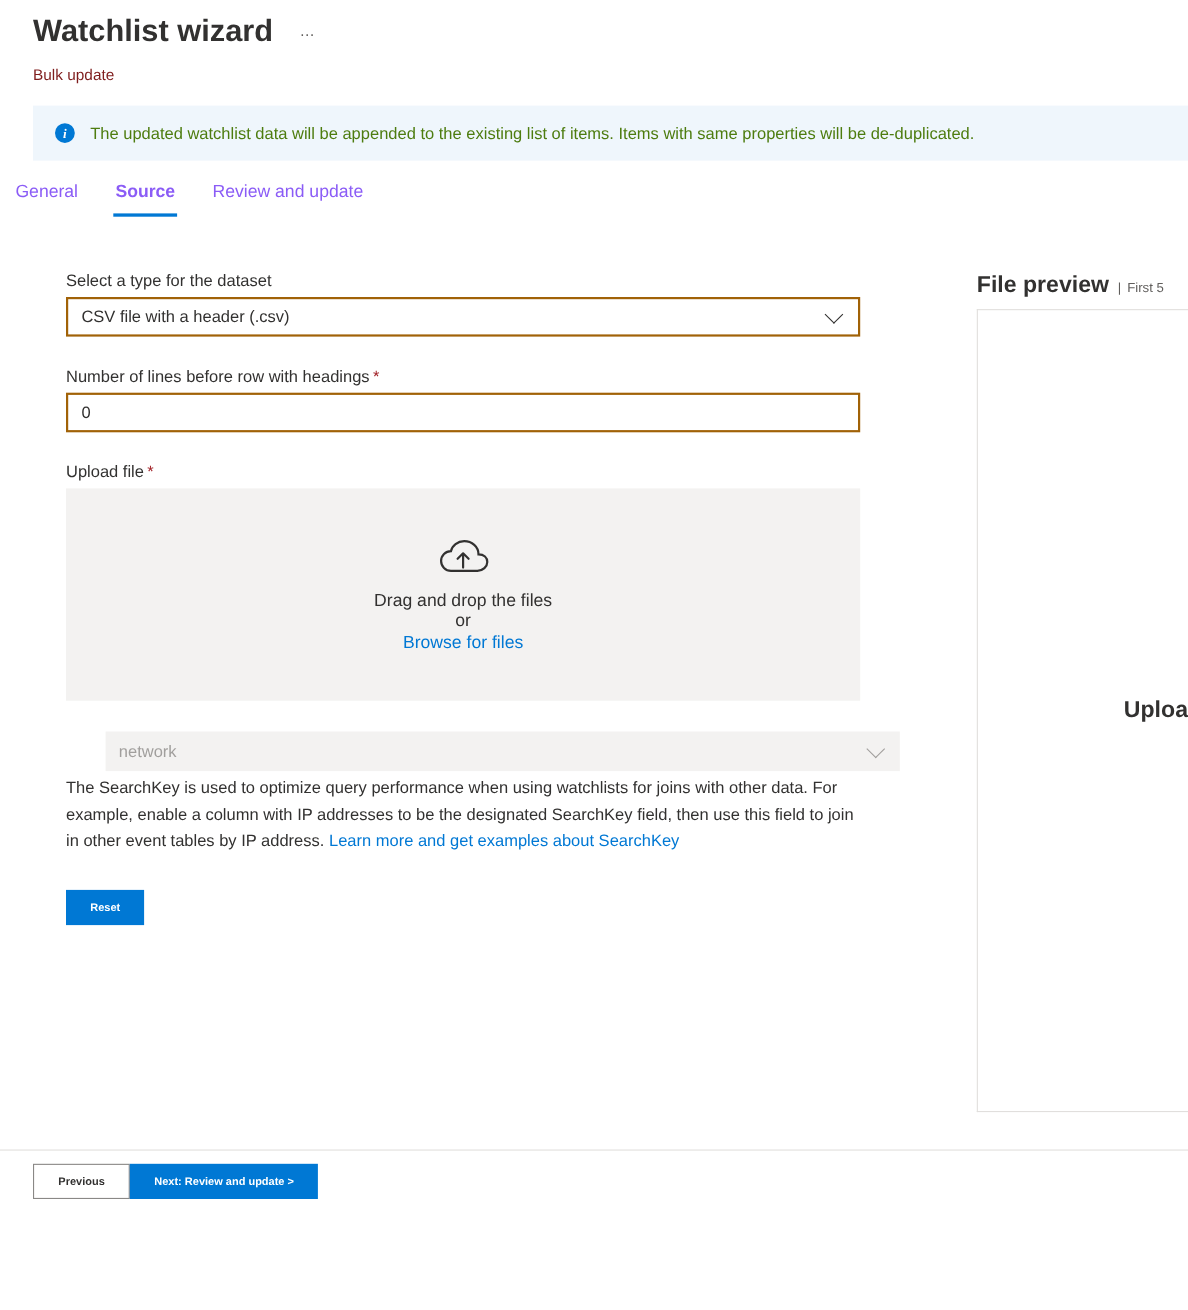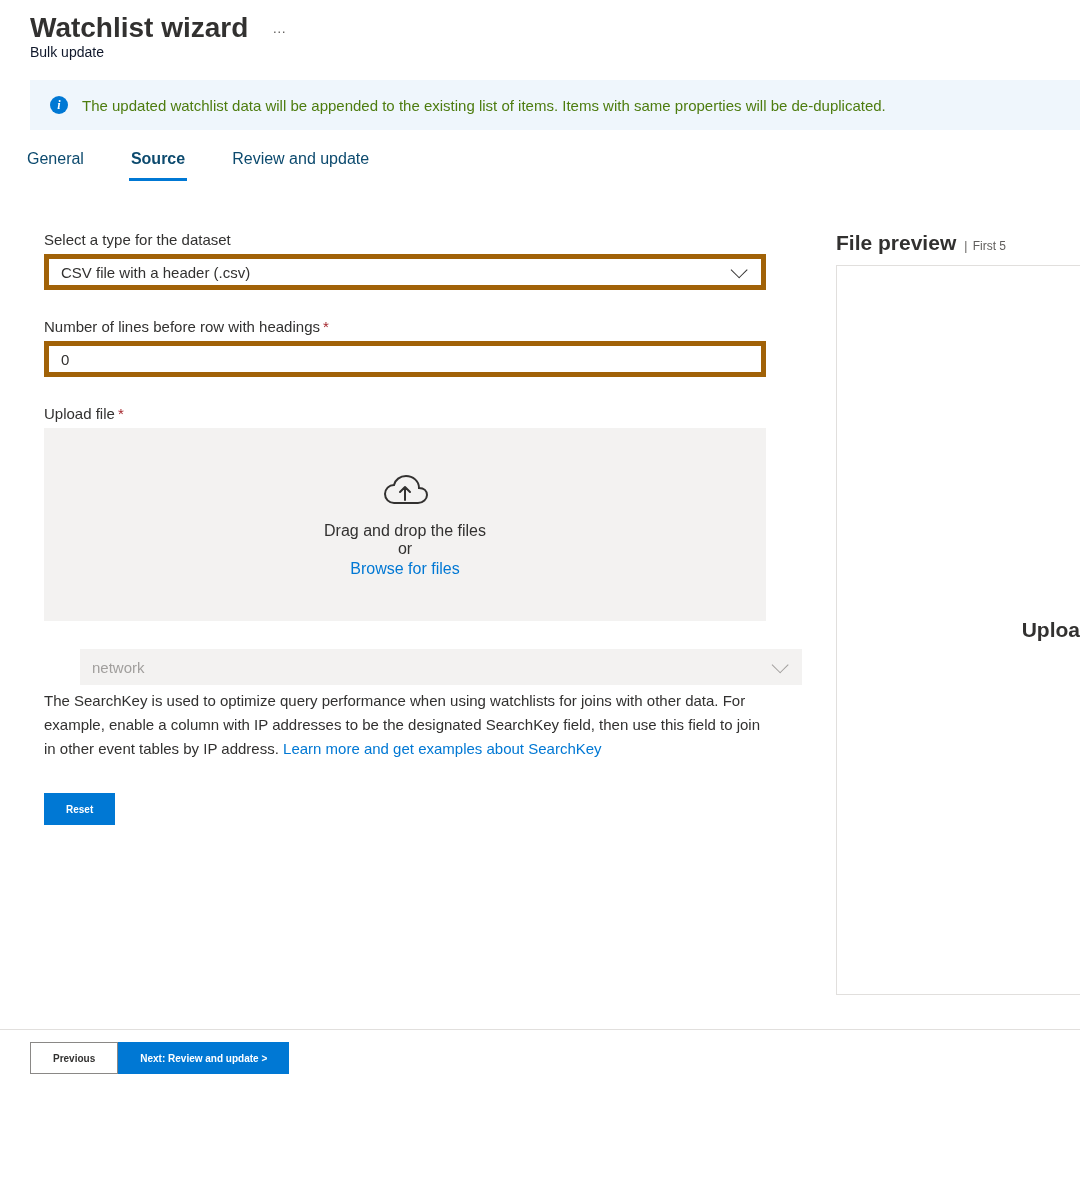--- a/index.html
+++ b/index.html
@@ -10,21 +10,21 @@
     font-size: 14px;
     color: #323130;
     background: #ffffff;
     width: 1080px;
     overflow-x: hidden;
   }
   .header-area { padding: 12px 30px 10px 30px; }
   .title-row { display: flex; align-items: center; gap: 24px; }
   .page-title { font-size: 28px; font-weight: 600; margin: 0; }
   .more-dots { color: #605e5c; letter-spacing: 1px; font-size: 14px; cursor: pointer; }
-  .subtitle { font-size: 14px; color: #0f172a; margin-top: 0; }
+  .subtitle { font-size: 14px; color: #7f1d1d; margin-top: 16px; }
   .info-banner {
     background: #eff6fc;
     display: flex;
     align-items: center;
     padding: 16px 20px;
     margin: 10px 0 0 30px;
     gap: 14px;
   }
   .info-icon-circle {
     width: 18px; height: 18px; border-radius: 50%;
@@ -33,31 +33,31 @@
     font-size: 12px; font-weight: 700;
     font-family: Georgia, serif; font-style: italic;
     flex-shrink: 0;
   }
   .info-text { font-size: 15px; color: #4d7c0f; }
   .tabs {
     display: flex; gap: 30px;
     padding: 14px 0 0 12px;
     font-size: 16px;
   }
-  .tab { padding: 6px 2px 10px 2px; cursor: pointer; color: #0c4a6e; margin-left: 13px; }
+  .tab { padding: 6px 2px 10px 2px; cursor: pointer; color: #8b5cf6; }
   .tab.active { font-weight: 600; border-bottom: 3px solid #0078d4; }
-  .content-row { display: flex; gap: 70px; padding: 50px 0 0 44px; }
+  .content-row { display: flex; gap: 106px; padding: 50px 0 0 60px; }
   .form-col { width: 722px; }
   .form-group { margin-bottom: 28px; }
   .form-label { font-size: 15px; color: #323130; margin-bottom: 6px; display: block; }
   .required-star { color: #a4262c; margin-left: 3px; }
   .select-box, .text-input {
     width: 100%;
     height: 36px;
-    border: 5px solid #a16207;
+    border: 2px solid #a16207;
     background: #fff;
     padding: 0 12px;
     font-size: 15px;
     display: flex;
     align-items: center;
     justify-content: space-between;
     cursor: pointer;
   }
   .text-input { cursor: text; }
   .chevron {

